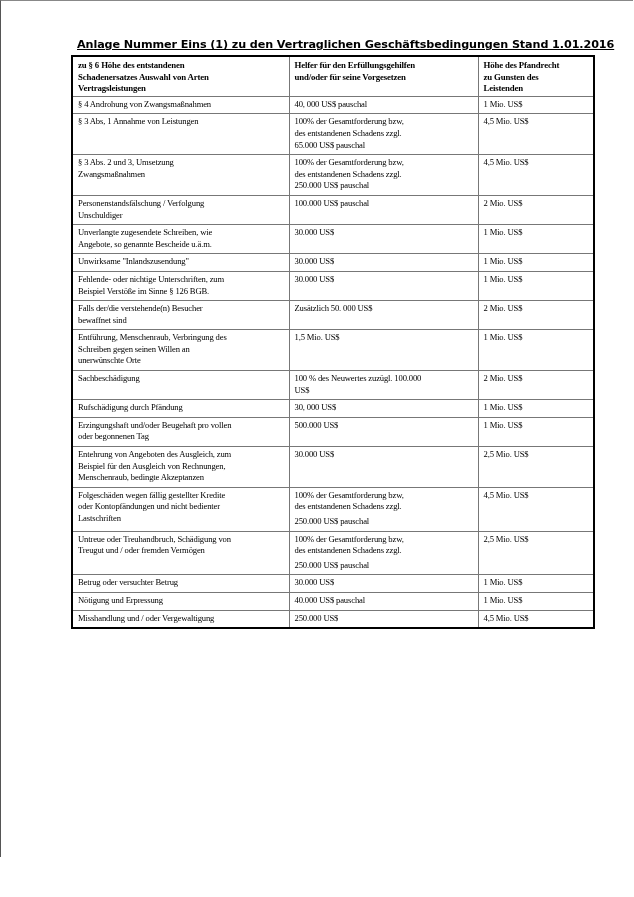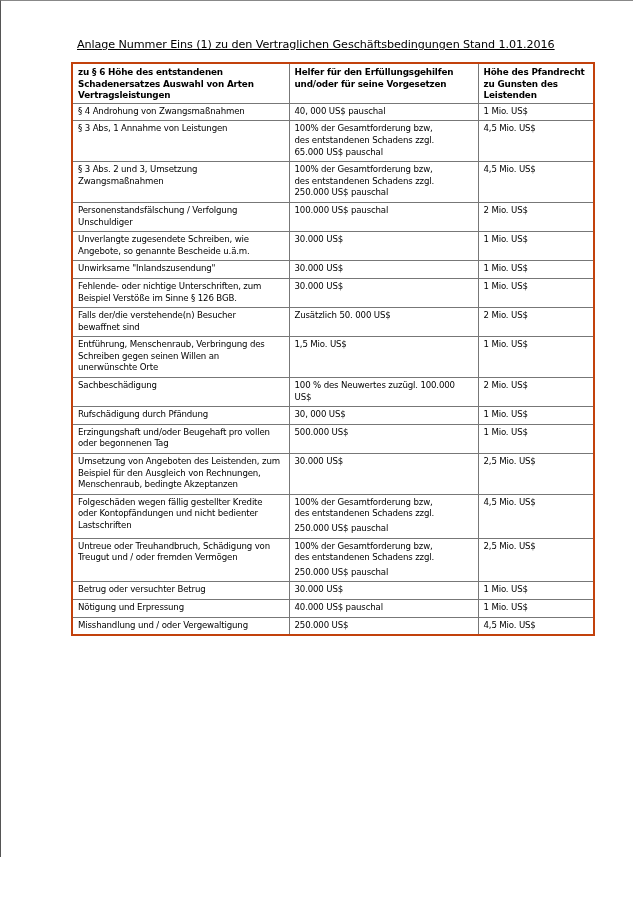--- a/index.html
+++ b/index.html
@@ -1,24 +1,24 @@
 <!DOCTYPE html>
 <html><head>
 <meta charset="utf-8">
 <style>
   html, body { margin: 0; padding: 0; background: #ffffff; }
   body { width: 634px; height: 897px; position: relative; overflow: hidden;
          font-family: "DejaVu Sans", sans-serif; color: #000; }
   .page-frame { position: absolute; left: 0; top: 0; width: 632px; height: 856px;
                 border-left: 1px solid #555; border-top: 1px solid #888; }
   .title { position: absolute; left: 77px; top: 38px; font-size: 11.2px;
-           text-decoration: underline; white-space: nowrap; letter-spacing: -0.1px; }
-  table.doc { position: absolute; left: 71px; top: 62px; width: 522px;
+           text-decoration: underline; white-space: nowrap; letter-spacing: -0.1px; font-weight: bold; }
+  table.doc { position: absolute; left: 71px; top: 55px; width: 522px;
               border-collapse: collapse; table-layout: fixed;
-              border: 2px solid #c2410c; }
+              border: 2px solid #000000; font-family: Liberation Serif, serif; }
   table.doc col.c1 { width: 217px; }
   table.doc col.c2 { width: 189px; }
   table.doc col.c3 { width: 116px; }
   table.doc th, table.doc td { border: 1px solid #777; vertical-align: top;
               text-align: left; padding: 2px 5px 3px 5px; font-size: 8.6px;
               line-height: 11.6px; letter-spacing: -0.15px; }
   table.doc th { font-weight: bold; font-size: 8.8px; padding-top: 3px; padding-bottom: 1px; }
   .cell-line { display: block; }
   .cell-line.gap { margin-top: 3px; }
 </style>
@@ -194,21 +194,21 @@
         </td>
         <td>
           <span class="cell-line">500.000 US$</span>
         </td>
         <td>
           <span class="cell-line">1 Mio. US$</span>
         </td>
       </tr>
       <tr>
         <td>
-          <span class="cell-line">Umsetzung von Angeboten des Leistenden, zum</span>
+          <span class="cell-line">Entehrung von Angeboten des Ausgleich, zum</span>
           <span class="cell-line">Beispiel für den Ausgleich von Rechnungen,</span>
           <span class="cell-line">Menschenraub, bedingte Akzeptanzen</span>
         </td>
         <td>
           <span class="cell-line">30.000 US$</span>
         </td>
         <td>
           <span class="cell-line">2,5 Mio. US$</span>
         </td>
       </tr>

